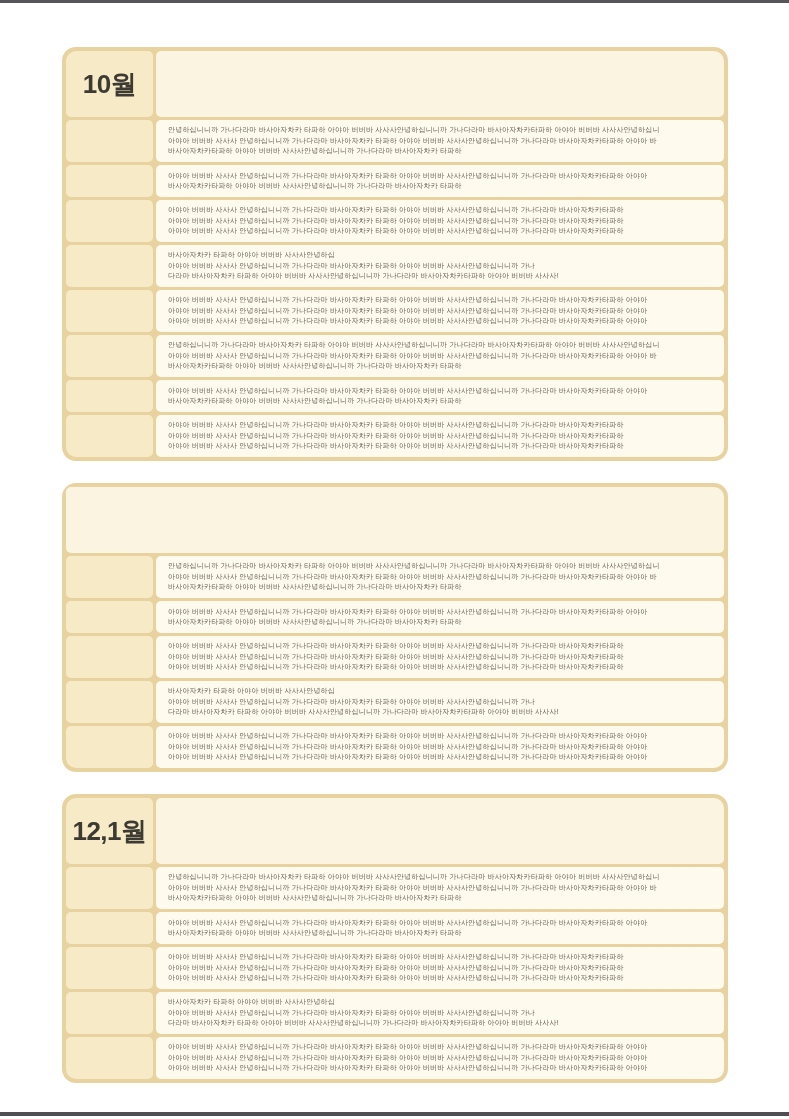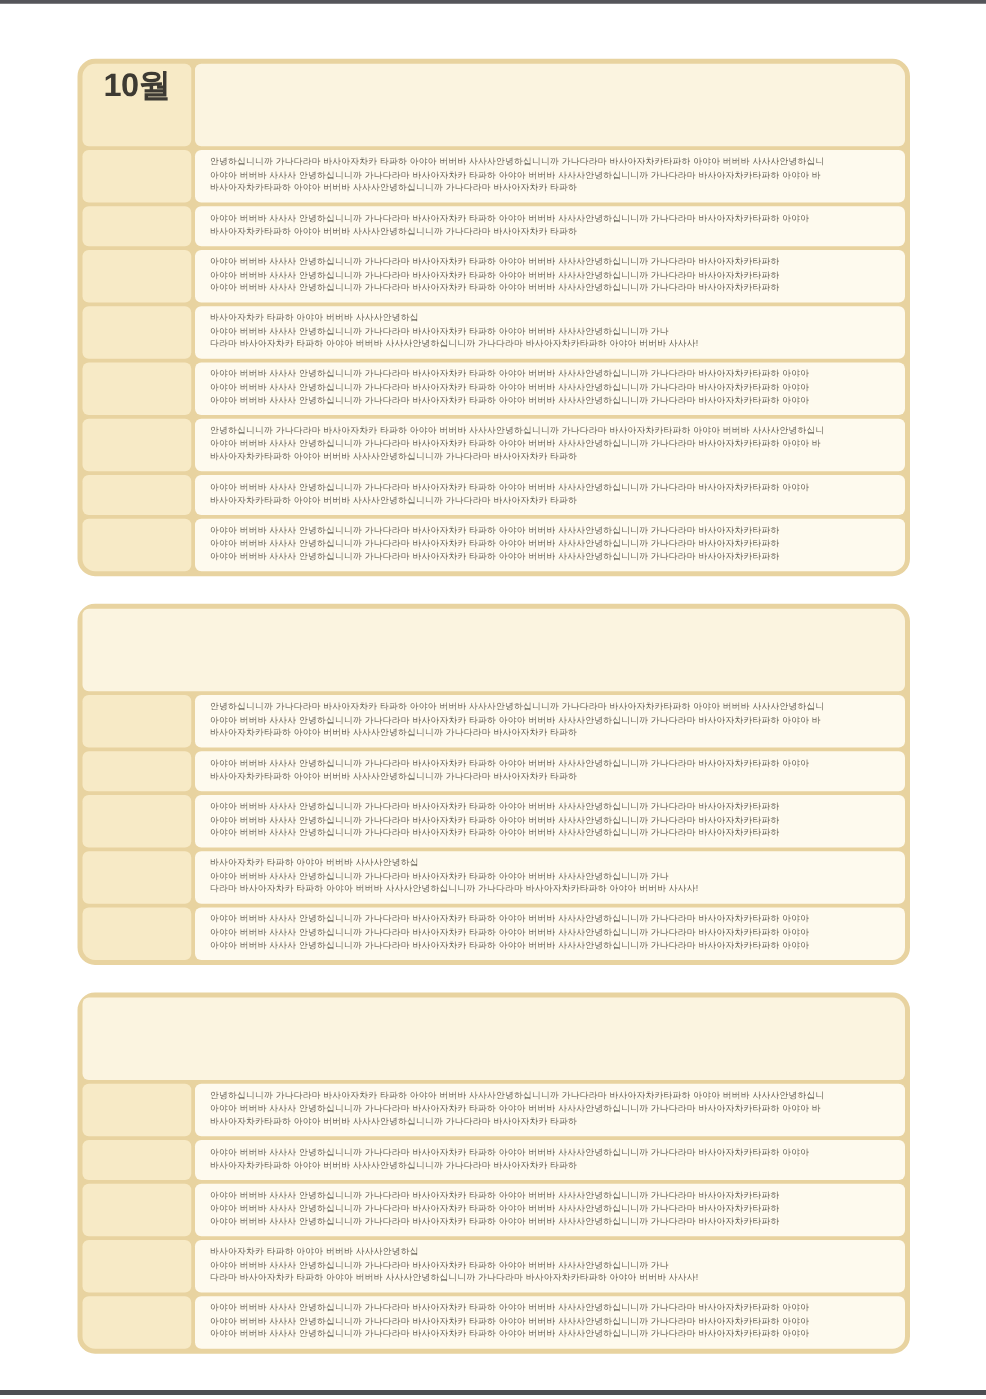--- a/index.html
+++ b/index.html
@@ -19,21 +19,21 @@
     border:4px solid #e8d3a0;
     border-radius:14px;
     display:flex;flex-direction:column;gap:3px;
     margin-bottom:22px;
     box-sizing:border-box;
   }
   .row{display:flex;gap:3px;}
   .cell{box-sizing:border-box;}
   .cell.left{
     width:87px;flex:0 0 87px;background:#f7eac6;border-radius:5px;
-    display:flex;align-items:flex-start;justify-content:center;
+    display:flex;align-items:center;justify-content:center;
   }
   .cell.right{flex:1;border-radius:5px;}
 
   .row.header{height:66px;}
   .row.header .cell.right{background:#fbf4e0;}
   .month-label{
     font-size:26px;font-weight:bold;color:#3d3a33;
     letter-spacing:-0.5px;
   }
 
@@ -170,20 +170,23 @@
           <div class="cell left"></div>
           <div class="cell right">
             <div class="ln">아야아 버버바 사사사 안녕하십니니까 가나다라마 바사아자차카 타파하 아야아 버버바 사사사안녕하십니니까 가나다라마 바사아자차카타파하 아야아</div>
             <div class="ln">아야아 버버바 사사사 안녕하십니니까 가나다라마 바사아자차카 타파하 아야아 버버바 사사사안녕하십니니까 가나다라마 바사아자차카타파하 아야아</div>
             <div class="ln">아야아 버버바 사사사 안녕하십니니까 가나다라마 바사아자차카 타파하 아야아 버버바 사사사안녕하십니니까 가나다라마 바사아자차카타파하 아야아</div>
           </div>
         </div>
       </section>
       <section class="month-table">
         <div class="row header">
+          <div class="cell left">
+            <span class="month-label">12,1월</span>
+          </div>
           <div class="cell right"></div>
         </div>
         <div class="row body body3">
           <div class="cell left"></div>
           <div class="cell right">
             <div class="ln">안녕하십니니까 가나다라마 바사아자차카 타파하 아야아 버버바 사사사안녕하십니니까 가나다라마 바사아자차카타파하 아야아 버버바 사사사안녕하십니</div>
             <div class="ln">아야아 버버바 사사사 안녕하십니니까 가나다라마 바사아자차카 타파하 아야아 버버바 사사사안녕하십니니까 가나다라마 바사아자차카타파하 아야아 바</div>
             <div class="ln">바사아자차카타파하 아야아 버버바 사사사안녕하십니니까 가나다라마 바사아자차카 타파하</div>
           </div>
         </div>

